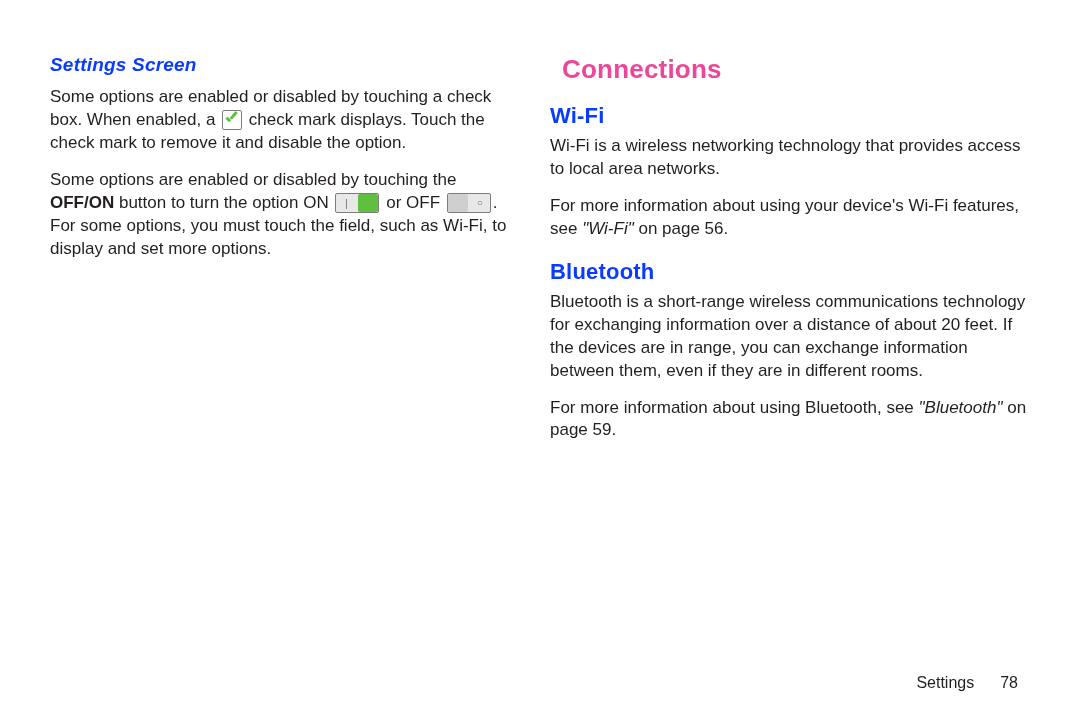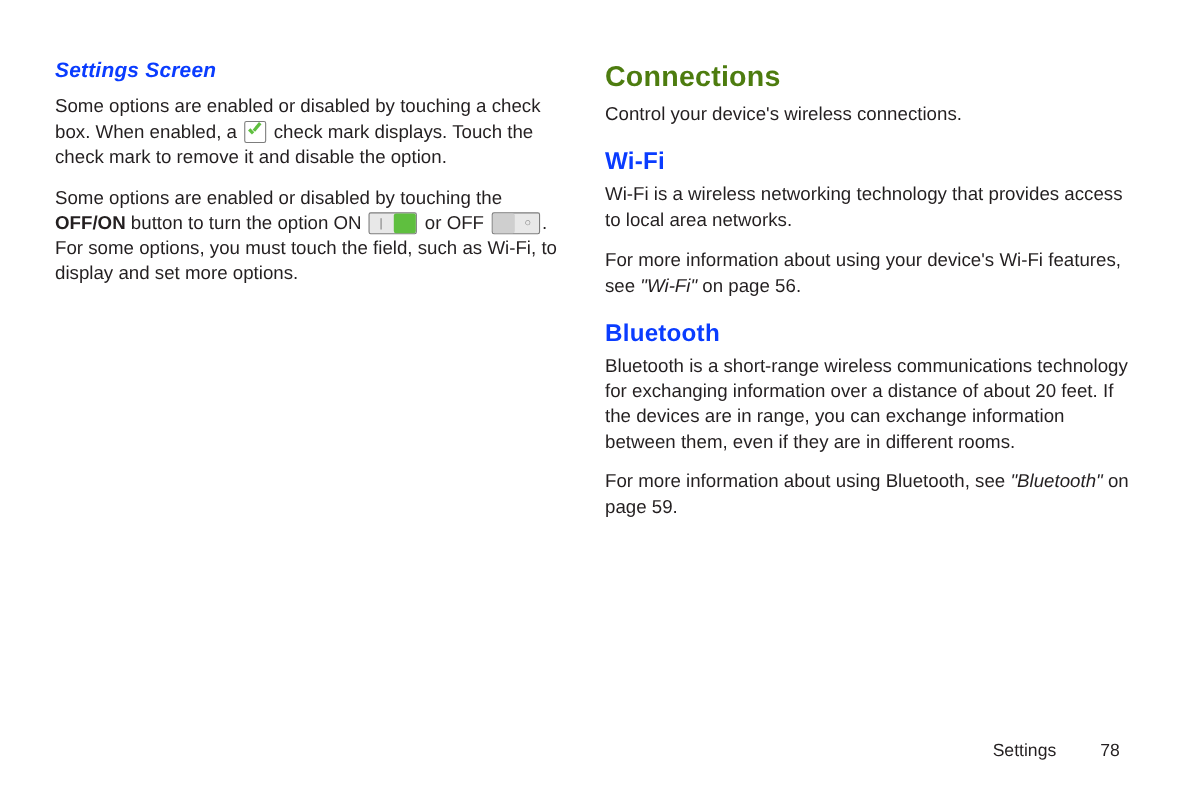--- a/index.html
+++ b/index.html
@@ -30,24 +30,24 @@
   .col-right { padding-left: 10px; }
   .h-sub {
     color: #0a3cff;
     font-style: italic;
     font-weight: 800;
     font-size: 19px;
     margin: 0 0 10px 0;
     letter-spacing: 0.2px;
   }
   .h-major {
-    color: #4d7c0f;
+    color: #ec4899;
     font-weight: 800;
     font-size: 26px;
-    margin: 0 0 8px 0;
+    margin: 0 0 8px 12px;
     letter-spacing: 0.2px;
   }
   .h-minor {
     color: #0a3cff;
     font-weight: 800;
     font-size: 22px;
     margin: 18px 0 6px 0;
     letter-spacing: 0.2px;
   }
   p {
@@ -124,21 +124,21 @@
     background: #5fbf3f;
     transform: rotate(-50deg);
   }
   .footer {
     position: absolute;
     bottom: 28px;
     right: 62px;
     font-size: 16px;
     color: #231f20;
     display: flex;
-    gap: 40px;
+    gap: 26px;
   }
 </style>
 </head>
 <body>
 
 <div class="page">
 
   <div class="col col-left">
     <div class="h-sub">Settings Screen</div>
 
@@ -146,21 +146,20 @@
       <span>Some options are enabled or disabled by touching a check box. When enabled, a </span><span class="checkbox"></span><span> check mark displays. Touch the check mark to remove it and disable the option.</span>
     </p>
 
     <p>
       <span>Some options are enabled or disabled by touching the </span><span class="bold">OFF/ON</span><span> button to turn the option ON </span><span class="toggle on"><span class="knob"></span></span><span> or OFF </span><span class="toggle off"><span class="knob"></span></span><span>. For some options, you must touch the field, such as Wi-Fi, to display and set more options.</span>
     </p>
   </div>
 
   <div class="col col-right">
     <div class="h-major">Connections</div>
-    <p>Control your device's wireless connections.</p>
 
     <div class="h-minor">Wi-Fi</div>
     <p>Wi-Fi is a wireless networking technology that provides access to local area networks.</p>
     <p>
       <span>For more information about using your device's Wi-Fi features, see </span><span class="ital">"Wi-Fi"</span><span> on page 56.</span>
     </p>
 
     <div class="h-minor">Bluetooth</div>
     <p>Bluetooth is a short-range wireless communications technology for exchanging information over a distance of about 20 feet. If the devices are in range, you can exchange information between them, even if they are in different rooms.</p>
     <p>

